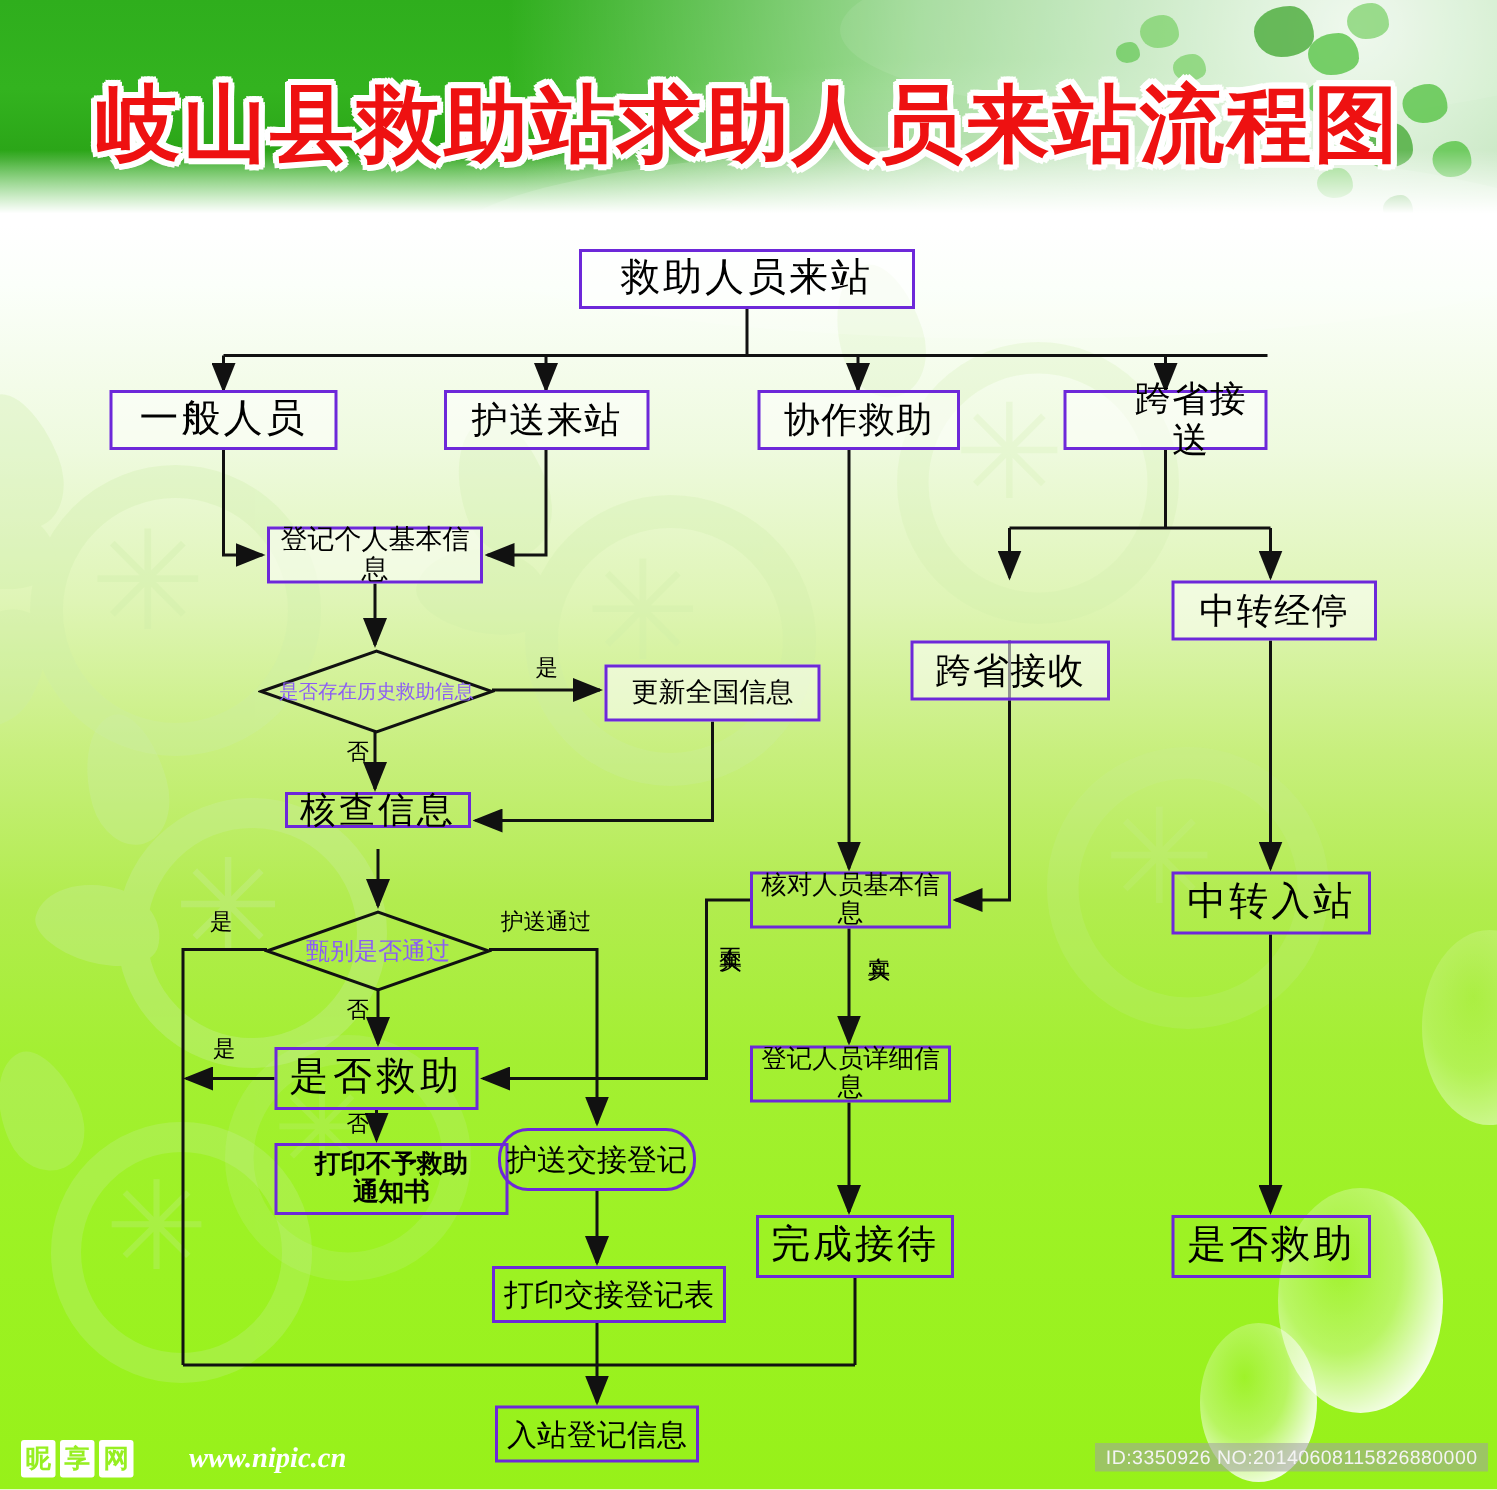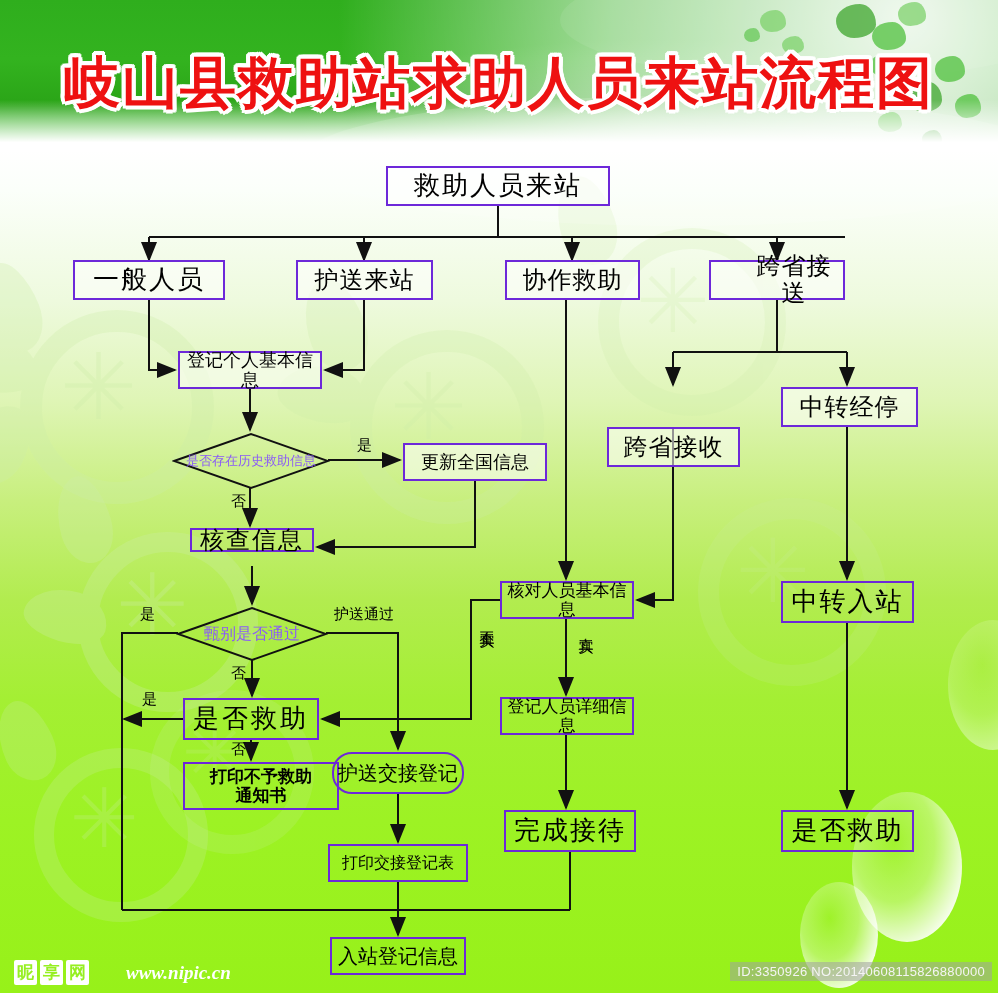--- a/index.html
+++ b/index.html
@@ -245,21 +245,21 @@
   </svg>
   <div class="dmtext" style="left:176px;top:606px;width:152px;height:56px;font-size:16px;">甄别是否通过</div>
 
   <div class="nbox" style="left:183px;top:698px;width:136px;height:42px;font-size:26px;letter-spacing:3px;">是否救助</div>
 
   <div class="nbox" style="left:183px;top:762px;width:156px;height:48px;font-size:17px;white-space:pre-line;font-weight:bold;">打印不予救助
 通知书</div>
 
   <div class="nbox" style="left:332px;top:752px;width:132px;height:42px;font-size:20px;border-radius:20px;">护送交接登记</div>
 
-  <div class="nbox" style="left:328px;top:844px;width:140px;height:38px;font-size:16px;">打印交接登记表</div>
+  <div class="nbox" style="left:328px;top:844px;width:156px;height:38px;font-size:20px;">打印交接登记表</div>
 
   <div class="nbox" style="left:330px;top:937px;width:136px;height:38px;font-size:20px;">入站登记信息</div>
 
   <div class="nbox" style="left:500px;top:581px;width:134px;height:38px;font-size:17px;">核对人员基本信息</div>
 
   <div class="nbox" style="left:500px;top:697px;width:134px;height:38px;font-size:17px;">登记人员详细信息</div>
 
   <div class="nbox" style="left:504px;top:810px;width:132px;height:42px;font-size:26px;letter-spacing:2px;">完成接待</div>
 
   <div class="nbox white" style="left:607px;top:387px;width:133px;height:40px;font-size:24px;letter-spacing:1px;margin-top:40px;">跨省接收</div>

